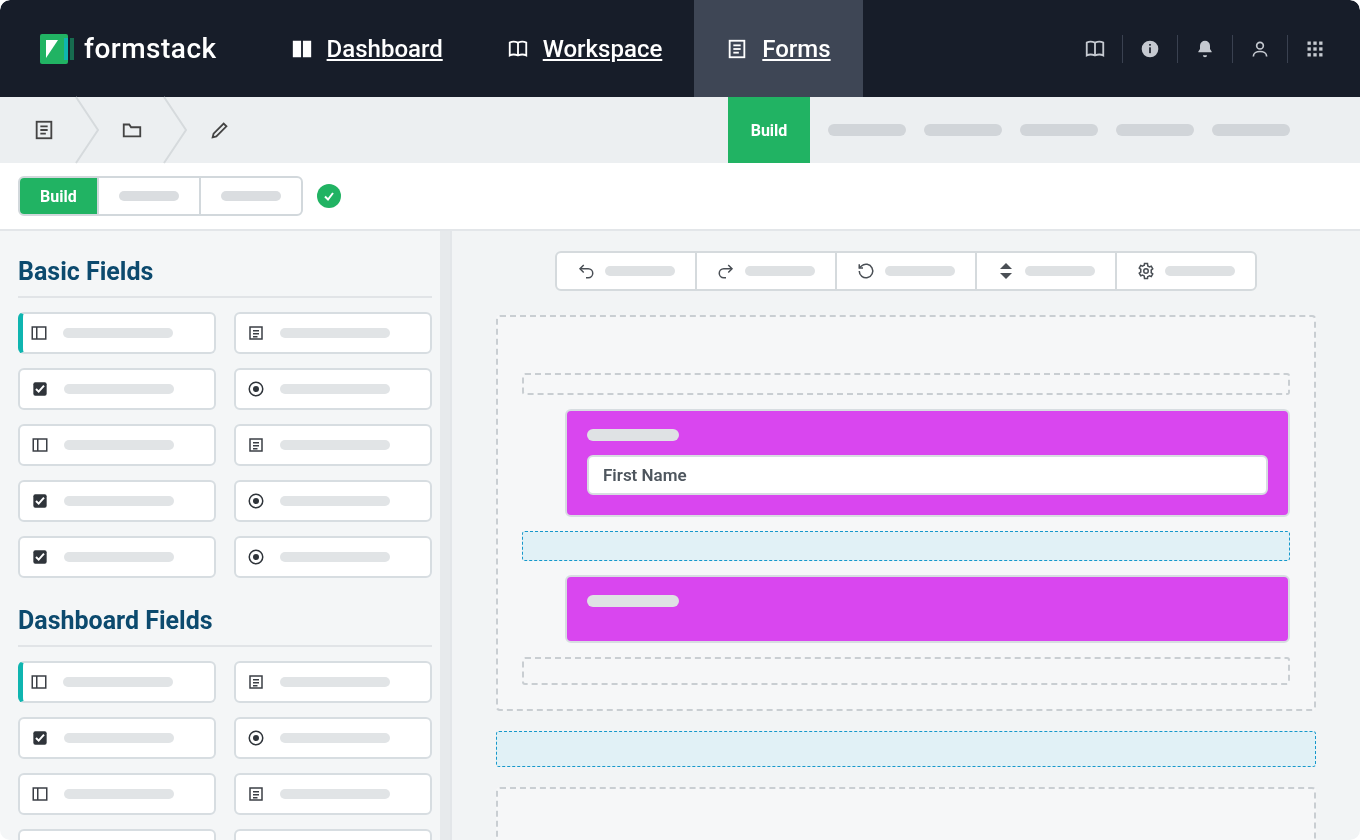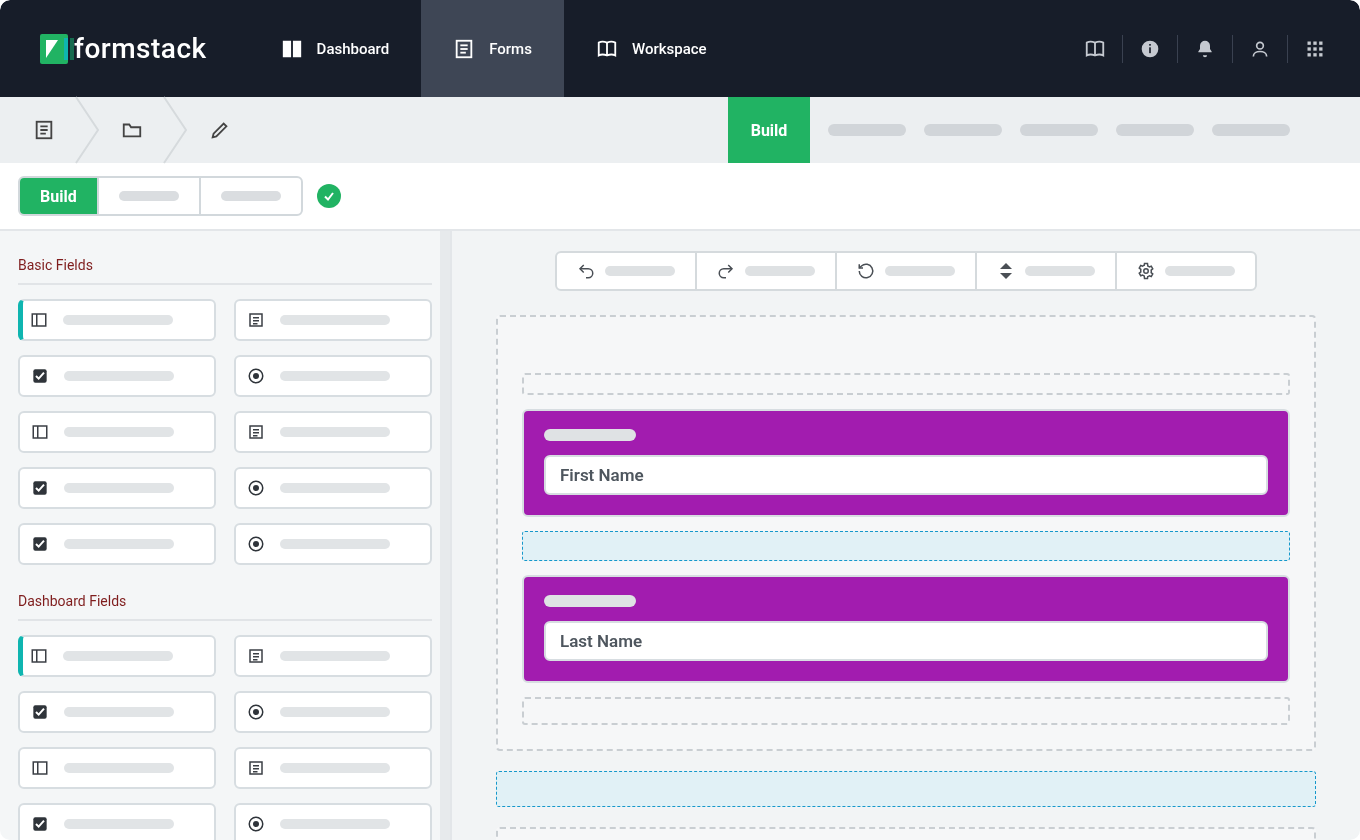--- a/index.html
+++ b/index.html
@@ -1,26 +1,26 @@
 <!DOCTYPE html>
 <html><head>
 <meta charset="utf-8">
 <style>
   * { box-sizing: border-box; margin: 0; padding: 0; }
   html, body { width: 1360px; height: 840px; font-family: -apple-system, BlinkMacSystemFont, "Segoe UI", Roboto, Arial, sans-serif; overflow: hidden; }
   body { background: #fff; border-radius: 10px; }
 
   
   .topnav { height: 97px; background: #171d29; display: flex; align-items: stretch; color: #fff; border-radius: 10px 10px 0 0; }
-  .logo { display:flex; align-items:center; padding:0 42px 0 40px; }
+  .logo { display:flex; align-items:center; gap:10px; padding:0 42px 0 40px; }
   .logo-mark { width:34px; height:34px; display:block; }
   .wordmark { font-size:28px; font-weight:500; letter-spacing:.5px; }
 
   .nav-items { display:flex; align-items:stretch; }
-  .nav-item { display:flex; align-items:center; gap:14px; padding:10px 32px; font-size:15px; font-weight:500; color:#fff; }
+  .nav-item { display:flex; align-items:center; gap:14px; padding:10px 32px; font-size:24px; font-weight:500; color:#fff;text-decoration:underline; }
   .nav-item.active { background:#3e4655; }
   .nav-icon { width:22px; height:22px; display:inline-block; }
 
   .nav-right { margin-left:auto; display:flex; align-items:center; gap:0; padding-right:22px; }
   .util-icon { width:46px; height:46px; display:flex; align-items:center; justify-content:center; color:#c5c9d0; }
   .util-sep { width:1px; height:28px; background:#3a4150; margin:0 4px; }
 
   
   .buildbar { height: 66px; background:#eceff1; display:flex; align-items:center; position:relative; }
   .crumb { width:88px; height:66px; display:flex; align-items:center; justify-content:center; position:relative; }
@@ -37,40 +37,40 @@
   .seg:last-child { border-right:none; }
   .seg.primary { background:#21b363; color:#fff; font-weight:700; font-size:16px; }
   .seg .ph { width:60px; height:10px; border-radius:5px; background:#dadde0; }
   .check-badge { width:24px; height:24px; border-radius:50%; background:#21b363; display:flex; align-items:center; justify-content:center; margin-left:14px; }
   .view-live { margin-left:auto; background:#1e8bf0; color:#fff; font-weight:700; font-size:17px; border-radius:6px; height:42px; padding:0 20px; display:flex; align-items:center; gap:10px; }
 
   
   .workspace { display:flex; height:calc(840px - 97px - 66px - 68px); }
   .sidebar { width:452px; background:#f4f6f7; padding:20px 18px 0 18px; overflow:hidden; border-right:2px solid #e3e6e9; position:relative; }
   .side-divider { position:absolute; right:0; top:0; bottom:0; width:10px; background:#e7eaec; }
-  .group-title { font-size:14px; font-weight:400; color:#7f1d1d; margin:6px 0 10px 0; }
+  .group-title { font-size:25px; font-weight:700; color:#0c4a6e; margin:6px 0 10px 0; }
   .group-underline { height:2px; background:#e1e4e7; margin-bottom:14px; }
   .field-grid { display:grid; grid-template-columns:1fr 1fr; gap:14px 18px; margin-bottom:28px; }
   .field-tile { background:#fff; border:2px solid #d7dde1; border-radius:6px; height:42px; display:flex; align-items:center; gap:14px; padding:0 14px 0 10px; }
   .field-tile.accent { border-left:5px solid #0fb5b0; padding-left:6px; }
   .tile-icon { width:20px; height:20px; display:flex; align-items:center; justify-content:center; color:#3b3f45; flex:none; }
   .tile-ph { height:10px; border-radius:5px; background:#e1e4e6; flex:1; max-width:110px; }
 
   .canvas { flex:1; background:#f2f4f5; padding:20px 44px 0 44px; overflow:hidden; }
   .canvas-toolbar { display:flex; justify-content:center; margin-bottom:24px; }
   .tbgroup { display:flex; border:2px solid #d5dadd; border-radius:6px; background:#fff; height:40px; overflow:hidden; }
   .tbitem { display:flex; align-items:center; gap:10px; padding:0 20px; border-right:2px solid #d5dadd; }
   .tbitem:last-child { border-right:none; }
   .tbitem .ph { height:10px; width:70px; border-radius:5px; background:#dee1e3; }
   .tbicon { width:18px; height:18px; display:flex; align-items:center; justify-content:center; color:#4a4f55; }
 
   .form-section { border:2px dashed #c9ced2; border-radius:4px; background:#f6f7f8; padding:0; margin-bottom:20px; }
   .section-header { height:42px; }
   .section-body { padding:14px 24px 24px 24px; display:flex; flex-direction:column; gap:14px; }
-  .field-card { background:#a21caf; border:2px solid #d7dde1; border-radius:6px; padding:18px 20px 20px 20px; }
+  .field-card { background:#d946ef; border:2px solid #d7dde1; border-radius:6px; padding:18px 20px 20px 20px;margin-left:43px; }
   .field-label-ph { width:92px; height:12px; border-radius:6px; background:#dfe2e4; margin-bottom:14px; }
   .text-input { width:100%; height:40px; border:2px solid #d7dde1; border-radius:6px; padding:0 14px; font-size:17px; font-weight:600; color:#4e565e; background:#fff; display:flex; align-items:center; }
   .dropzone { height:30px; border:1.5px dashed #1598cb; background:#e1f1f6; border-radius:3px; }
   .section-footer-ph { border:2px dashed #c9ced2; background:#f6f7f8; height:28px; border-radius:3px; }
   .big-drop { border:1.5px dashed #1598cb; background:#e1f1f6; height:36px; border-radius:3px; margin-bottom:20px; }
 
   
   svg { overflow:visible; }
 </style>
 </head>
@@ -88,35 +88,35 @@
   </div>
 
   <div class="nav-items">
     <div class="nav-item">
       <svg class="nav-icon" viewBox="0 0 24 24" fill="#fff">
         <rect x="2" y="3" width="9" height="18"></rect>
           <rect x="13" y="3" width="9" height="18"></rect>
       </svg>
       <span>Dashboard</span>
     </div>
+    <div class="nav-item">
+      <svg class="nav-icon" viewBox="0 0 24 24" fill="none" stroke="#fff" stroke-width="2">
+        <path d="M3 5 C3 5 7 3 12 5 C17 3 21 5 21 5 L21 19 C21 19 17 17 12 19 C7 17 3 19 3 19 Z"></path>
+          <line x1="12" y1="5" x2="12" y2="19"></line>
+      </svg>
+      <span>Workspace</span>
+    </div>
     <div class="nav-item active">
       <svg class="nav-icon" viewBox="0 0 24 24" fill="none" stroke="#fff" stroke-width="2">
         <rect x="4" y="3" width="16" height="18"></rect>
           <line x1="8" y1="8" x2="16" y2="8"></line>
           <line x1="8" y1="12" x2="16" y2="12"></line>
           <line x1="8" y1="16" x2="14" y2="16"></line>
       </svg>
       <span>Forms</span>
-    </div>
-    <div class="nav-item">
-      <svg class="nav-icon" viewBox="0 0 24 24" fill="none" stroke="#fff" stroke-width="2">
-        <path d="M3 5 C3 5 7 3 12 5 C17 3 21 5 21 5 L21 19 C21 19 17 17 12 19 C7 17 3 19 3 19 Z"></path>
-          <line x1="12" y1="5" x2="12" y2="19"></line>
-      </svg>
-      <span>Workspace</span>
     </div>
   </div>
 
   <div class="nav-right">
     <div class="util-icon">
       <svg width="22" height="22" viewBox="0 0 24 24" fill="none" stroke="currentColor" stroke-width="2">
           <path d="M3 5 C3 5 7 3 12 5 C17 3 21 5 21 5 L21 19 C21 19 17 17 12 19 C7 17 3 19 3 19 Z"></path>
           <line x1="12" y1="5" x2="12" y2="19"></line>
         </svg>
     </div>
@@ -460,23 +460,20 @@
           <div class="field-label-ph"></div>
           <div class="text-input">
               <span>First Name</span>
             </div>
         </div>
 
         <div class="dropzone"></div>
 
         <div class="field-card">
           <div class="field-label-ph"></div>
-          <div class="text-input">
-              <span>Last Name</span>
-            </div>
         </div>
 
         <div class="section-footer-ph"></div>
       </div>
     </div>
 
     <div class="big-drop"></div>
 
     <div class="form-section" style="height:60px"></div>
   </div>

